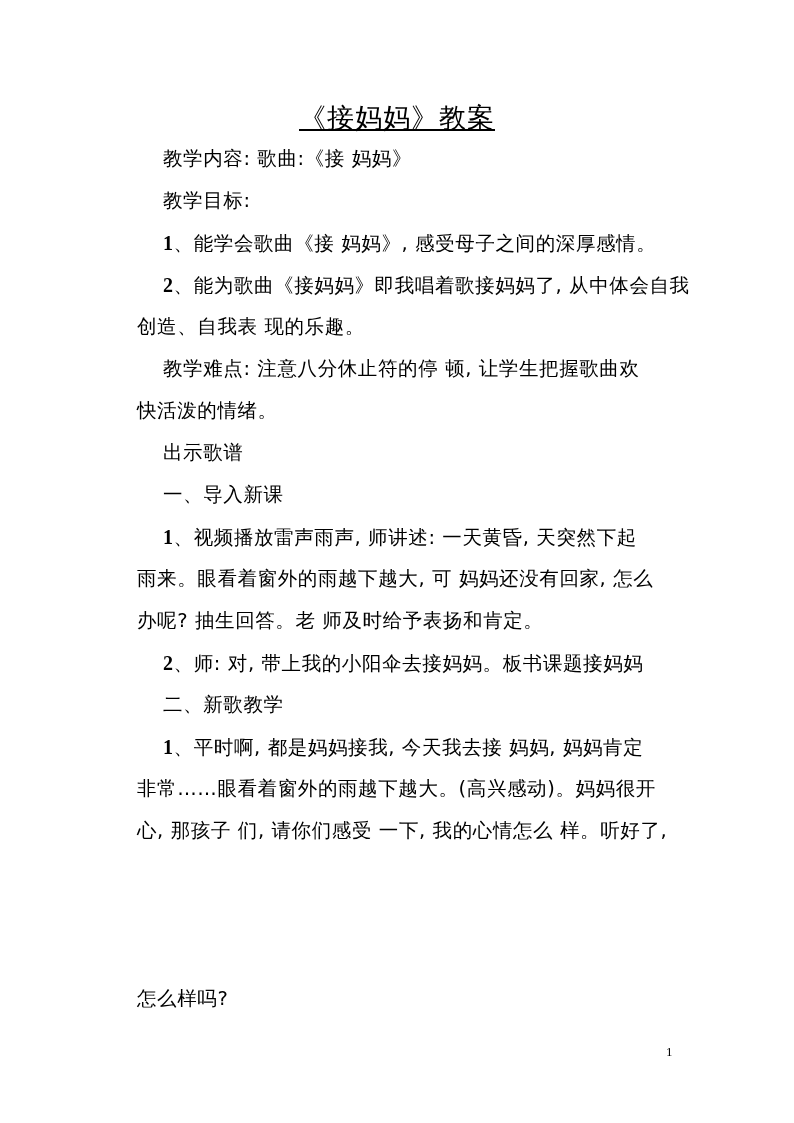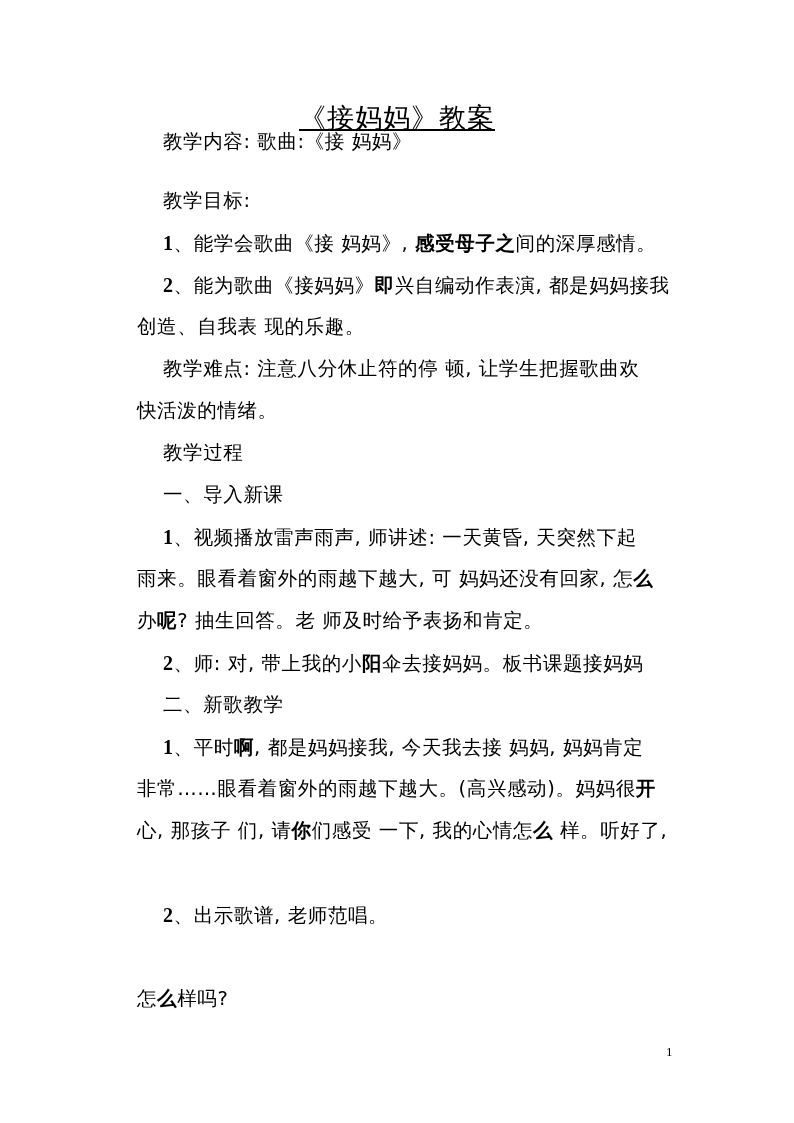--- a/index.html
+++ b/index.html
@@ -5,45 +5,45 @@
   html, body { margin: 0; padding: 0; background: #ffffff; }
   body { width: 794px; height: 1123px; position: relative; overflow: hidden;
          font-family: "DejaVu Sans", sans-serif; color: #000; }
   .page { position: absolute; left: 0; top: 0; width: 794px; height: 1123px; background: #fff; }
   .title { position: absolute; left: 0; width: 794px; top: 98px; text-align: center;
            font-size: 27px; line-height: 40px; letter-spacing: 1px; text-decoration: underline; }
   .line { position: absolute; font-size: 19.5px; line-height: 28px; white-space: nowrap; letter-spacing: 0.6px; }
   .ind { left: 163px; }
   .noind { left: 137px; }
   .num { font-family: "Liberation Serif", serif; font-weight: bold; font-size: 20px; }
-  b { font-weight: bold; }
+  b { font-weight: normal; }
   .pagenum { position: absolute; left: 666px; top: 1044px; font-family: "Liberation Serif", serif; font-size: 13px; }
 </style>
 </head>
 <body>
 
 <div class="page">
   <div class="title">《接妈妈》教案</div>
 
-  <div class="line ind" style="top:128px">教学内容: 歌曲:《接 妈妈》</div>
+  <div class="line ind" style="top:145px">教学内容: 歌曲:《接 妈妈》</div>
   <div class="line ind" style="top:187px">教学目标:</div>
 
   <div class="line ind" style="top:229px">
     <span class="num">1</span><span>、能学会歌曲《接 妈妈》, </span><b>感受母子之</b><span>间的深厚感情。</span>
   </div>
 
   <div class="line ind" style="top:271px">
-    <span class="num">2</span><span>、能为歌曲《接妈妈》</span><b>即</b><span>兴自编动作表演, 都是妈妈接我</span>
+    <span class="num">2</span><span>、能为歌曲《接妈妈》</span><b>即</b><span>我唱着歌接妈妈了, 从中体会自我</span>
   </div>
   <div class="line noind" style="top:313px">创造、自我表 现的乐趣。</div>
 
   <div class="line noind" style="top:397px">快活泼的情绪。</div>
   <div class="line ind" style="top:355px">教学难点: 注意八分休止符的停 顿, 让学生把握歌曲欢</div>
 
-  <div class="line ind" style="top:439px">教学过程</div>
+  <div class="line ind" style="top:439px">出示歌谱</div>
   <div class="line ind" style="top:481px">一、导入新课</div>
 
   <div class="line ind" style="top:523px">
     <span class="num">1</span><span>、视频播放雷声雨声, 师讲述: 一天黄昏, 天突然下起</span>
   </div>
   <div class="line noind" style="top:607px">
     <span>办</span><b>呢</b><span>? 抽生回答。老 师及时给予表扬和肯定。</span>
   </div>
   <div class="line noind" style="top:565px">
     <span>雨来。眼看着窗外的雨越下越大, 可 妈妈还没有回家, 怎</span><b>么</b>
@@ -58,22 +58,19 @@
   <div class="line ind" style="top:733px">
     <span class="num">1</span><span>、平时</span><b>啊</b><span>, 都是妈妈接我, 今天我去接 妈妈, 妈妈肯定</span>
   </div>
   <div class="line noind" style="top:775px">
     <span>非常……眼看着窗外的雨越下越大。(高兴感动)。妈妈很</span><b>开</b>
   </div>
   <div class="line noind" style="top:817px">
     <span>心, 那孩子 们, 请</span><b>你</b><span>们感受  一下, 我的心情怎</span><b>么</b><span> 样。听好了,</span>
   </div>
 
-  <div class="line ind" style="top:901px">
-    <span class="num">2</span><span>、出示歌谱, 老师范唱。</span>
-  </div>
 
   <div class="line noind" style="top:985px">
     <span>怎</span><b>么</b><span>样吗?</span>
   </div>
 
   <div class="pagenum">1</div>
 </div>
 
 </body></html>

